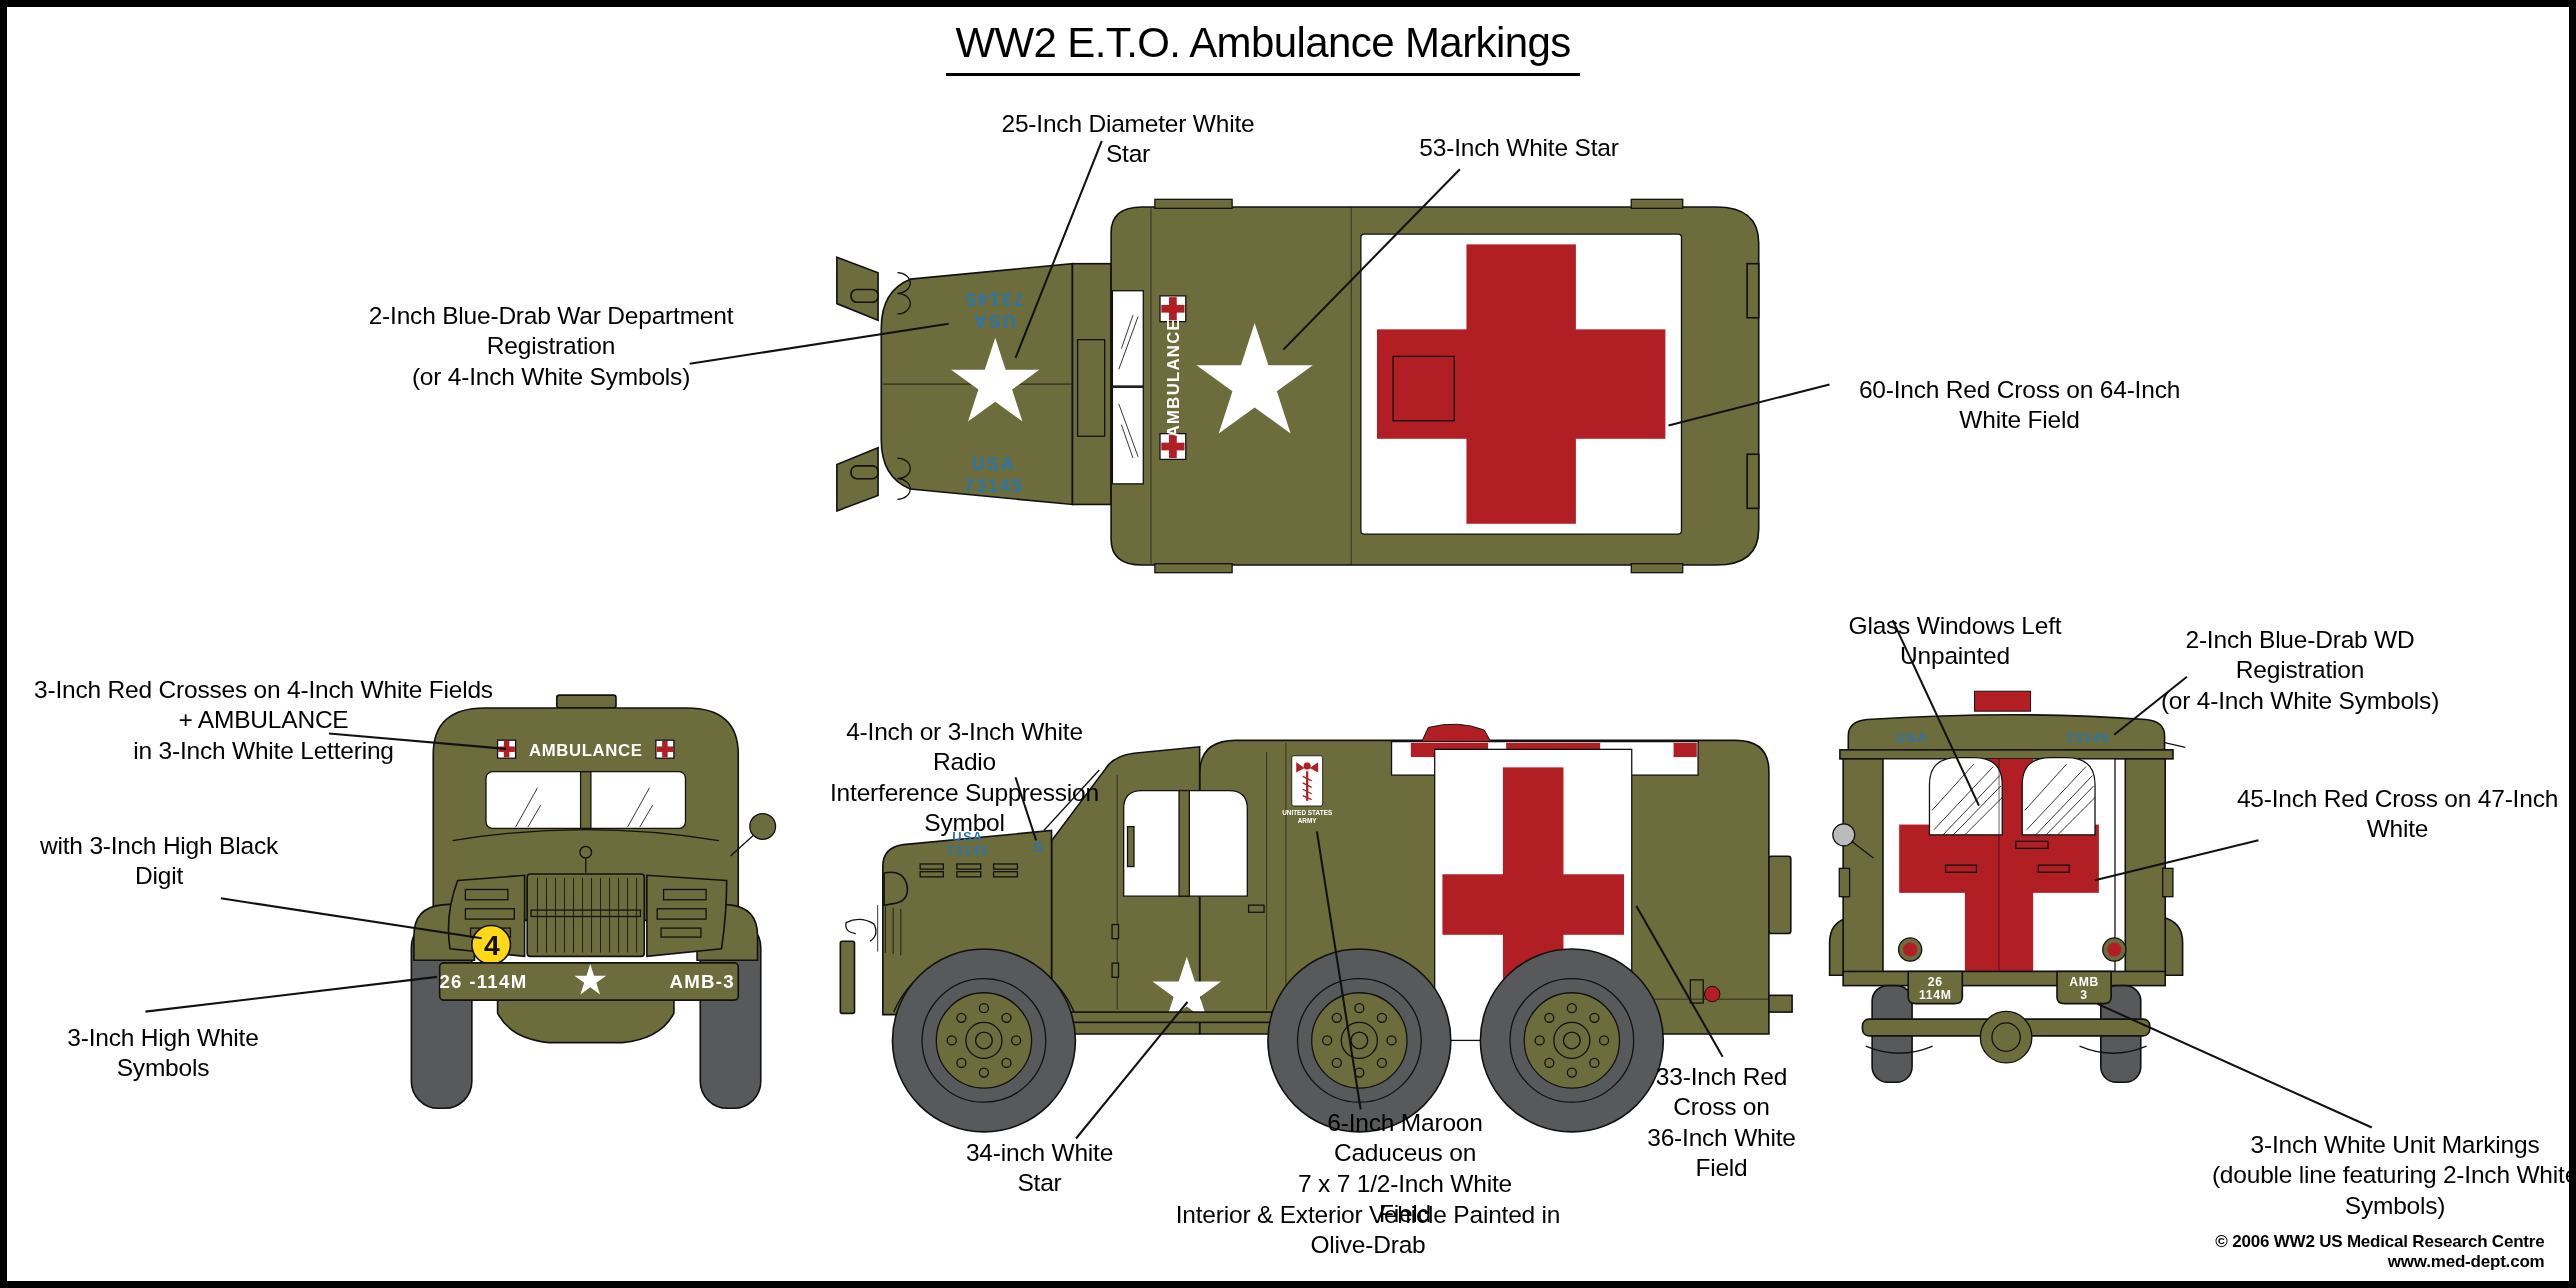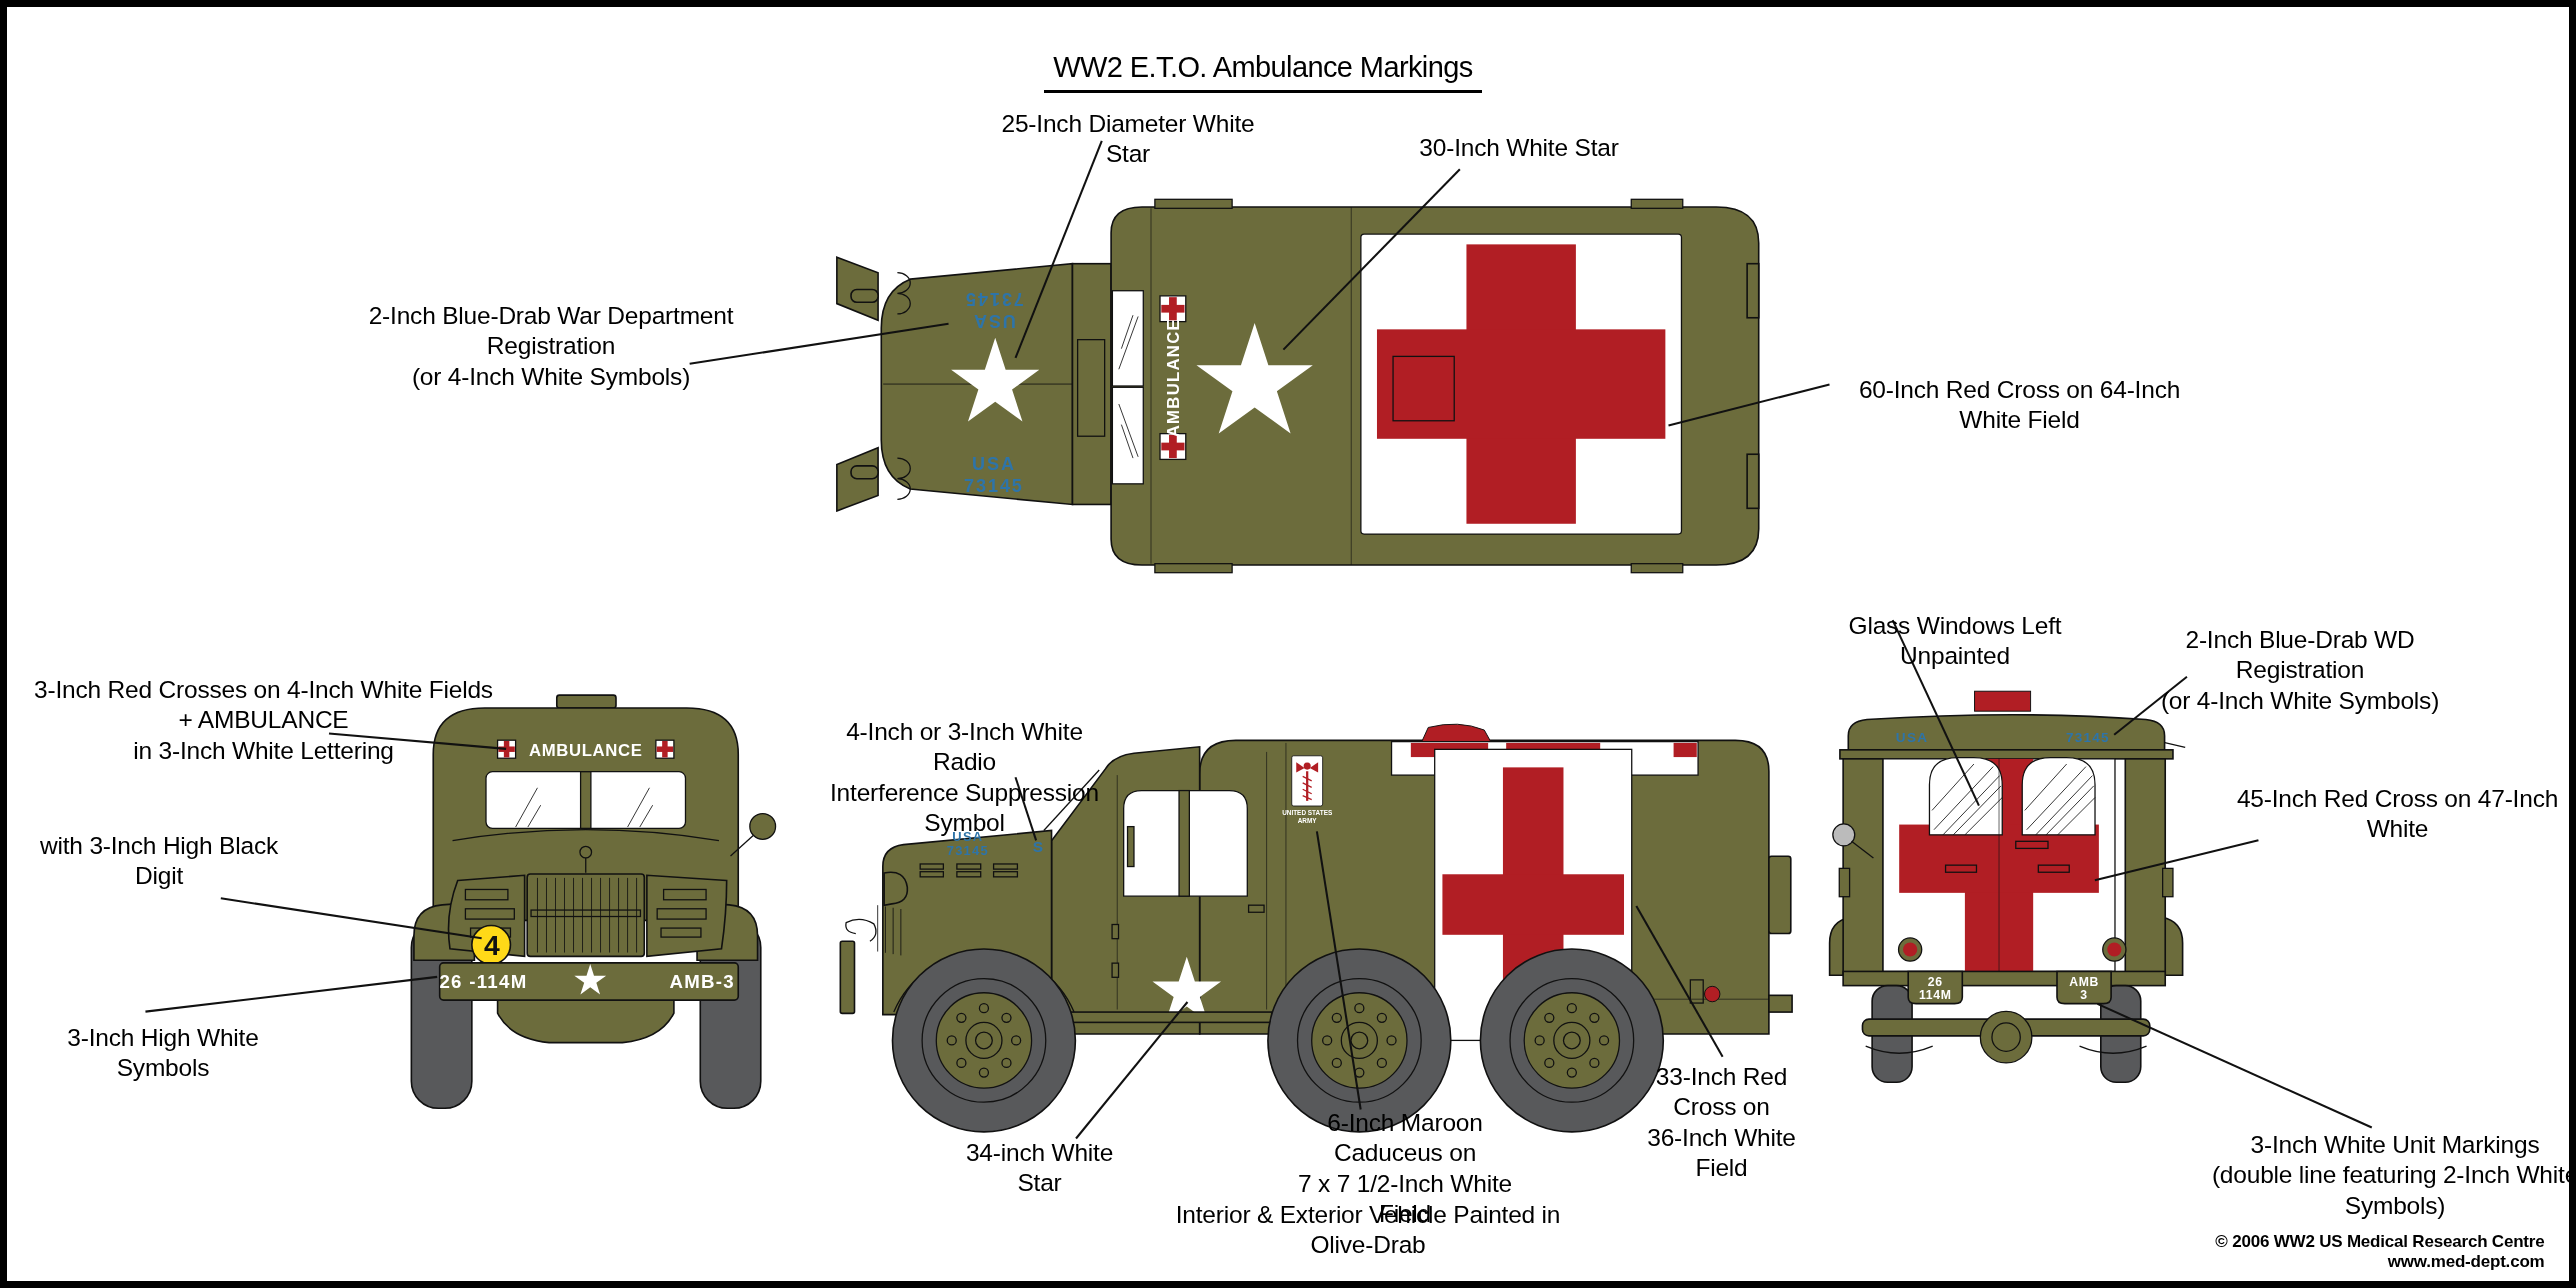--- a/index.html
+++ b/index.html
@@ -1,20 +1,20 @@
 <!DOCTYPE html>
 <html style="--olive: #6C6C3C; --red: #B11E24; --blue: #2E74A8; --yellow: #FFD918; --tire: #58595B;font-size:10.3px"><head>
 <meta charset="utf-8">
 <style>
   html,body{margin:0;padding:0;background:#fff;}
   .canvas{position:relative;width:2576px;height:1288px;background:#fff;border:7.7px solid #000;
           box-sizing:border-box;overflow:hidden;font-family:"Liberation Sans",sans-serif;color:#000;}
   .title-wrap{position:absolute;left:805px;top:11.6px;width:902px;text-align:center;}
-  .title-wrap span{display:inline-block;font-size:29px;letter-spacing:-0.6px;
-          border-bottom:3.2px solid #000;padding:0 9px 6.4px 9px;margin-top:32px;}
+  .title-wrap span{display:inline-block;font-size:42px;letter-spacing:-0.6px;
+          border-bottom:3.2px solid #000;padding:0 9px 6.4px 9px;}
   .lbl{position:absolute;font-size:24.5px;line-height:1.24;text-align:center;letter-spacing:-0.2px;}
   .lbl span{display:block;}
   .left{text-align:center;}
   .right{text-align:right;}
   .copy{font-size:17px;font-weight:bold;line-height:1.18;}
   svg.art{position:absolute;}
   svg.overlay{position:absolute;left:0;top:0;pointer-events:none;}
   .leader{stroke:#111;stroke-width:3.2;}
   
   .olv{fill:var(--olive);stroke:#111;stroke-width:2.5;}
@@ -366,21 +366,21 @@
     <line class="leader" x1="2034" y1="1280" x2="2102" y2="1712"></line>
     <line class="leader" x1="2530" y1="1396" x2="2664" y2="1630"></line>
     <line class="leader" x1="2928" y1="952" x2="3062" y2="1240"></line>
     <line class="leader" x1="3385" y1="1040" x2="3272" y2="1130"></line>
     <line class="leader" x1="3496" y1="1294" x2="3242" y2="1356"></line>
     <line class="leader" x1="3246" y1="1548" x2="3672" y2="1740"></line>
   </svg>
 
   
   <div class="lbl" style="left:992px;top:102px;width:258px">25-Inch Diameter White Star</div>
-  <div class="lbl" style="left:1383px;top:126px;width:258px">30-Inch White Star</div>
+  <div class="lbl" style="left:1383px;top:126px;width:258px">53-Inch White Star</div>
   <div class="lbl" style="left:351px;top:294px;width:386px">
     <span>2-Inch Blue-Drab War Department Registration</span>
       <span>(or 4-Inch White Symbols)</span>
   </div>
   <div class="lbl left" style="left:1832px;top:368px;width:361px">60-Inch Red Cross on 64-Inch White Field</div>
   <div class="lbl" style="left:18px;top:668px;width:477px">
     <span>3-Inch Red Crosses on 4-Inch White Fields + AMBULANCE</span>
       <span>in 3-Inch White Lettering</span>
   </div>
   <div class="lbl" style="left:23px;top:824px;width:258px">

